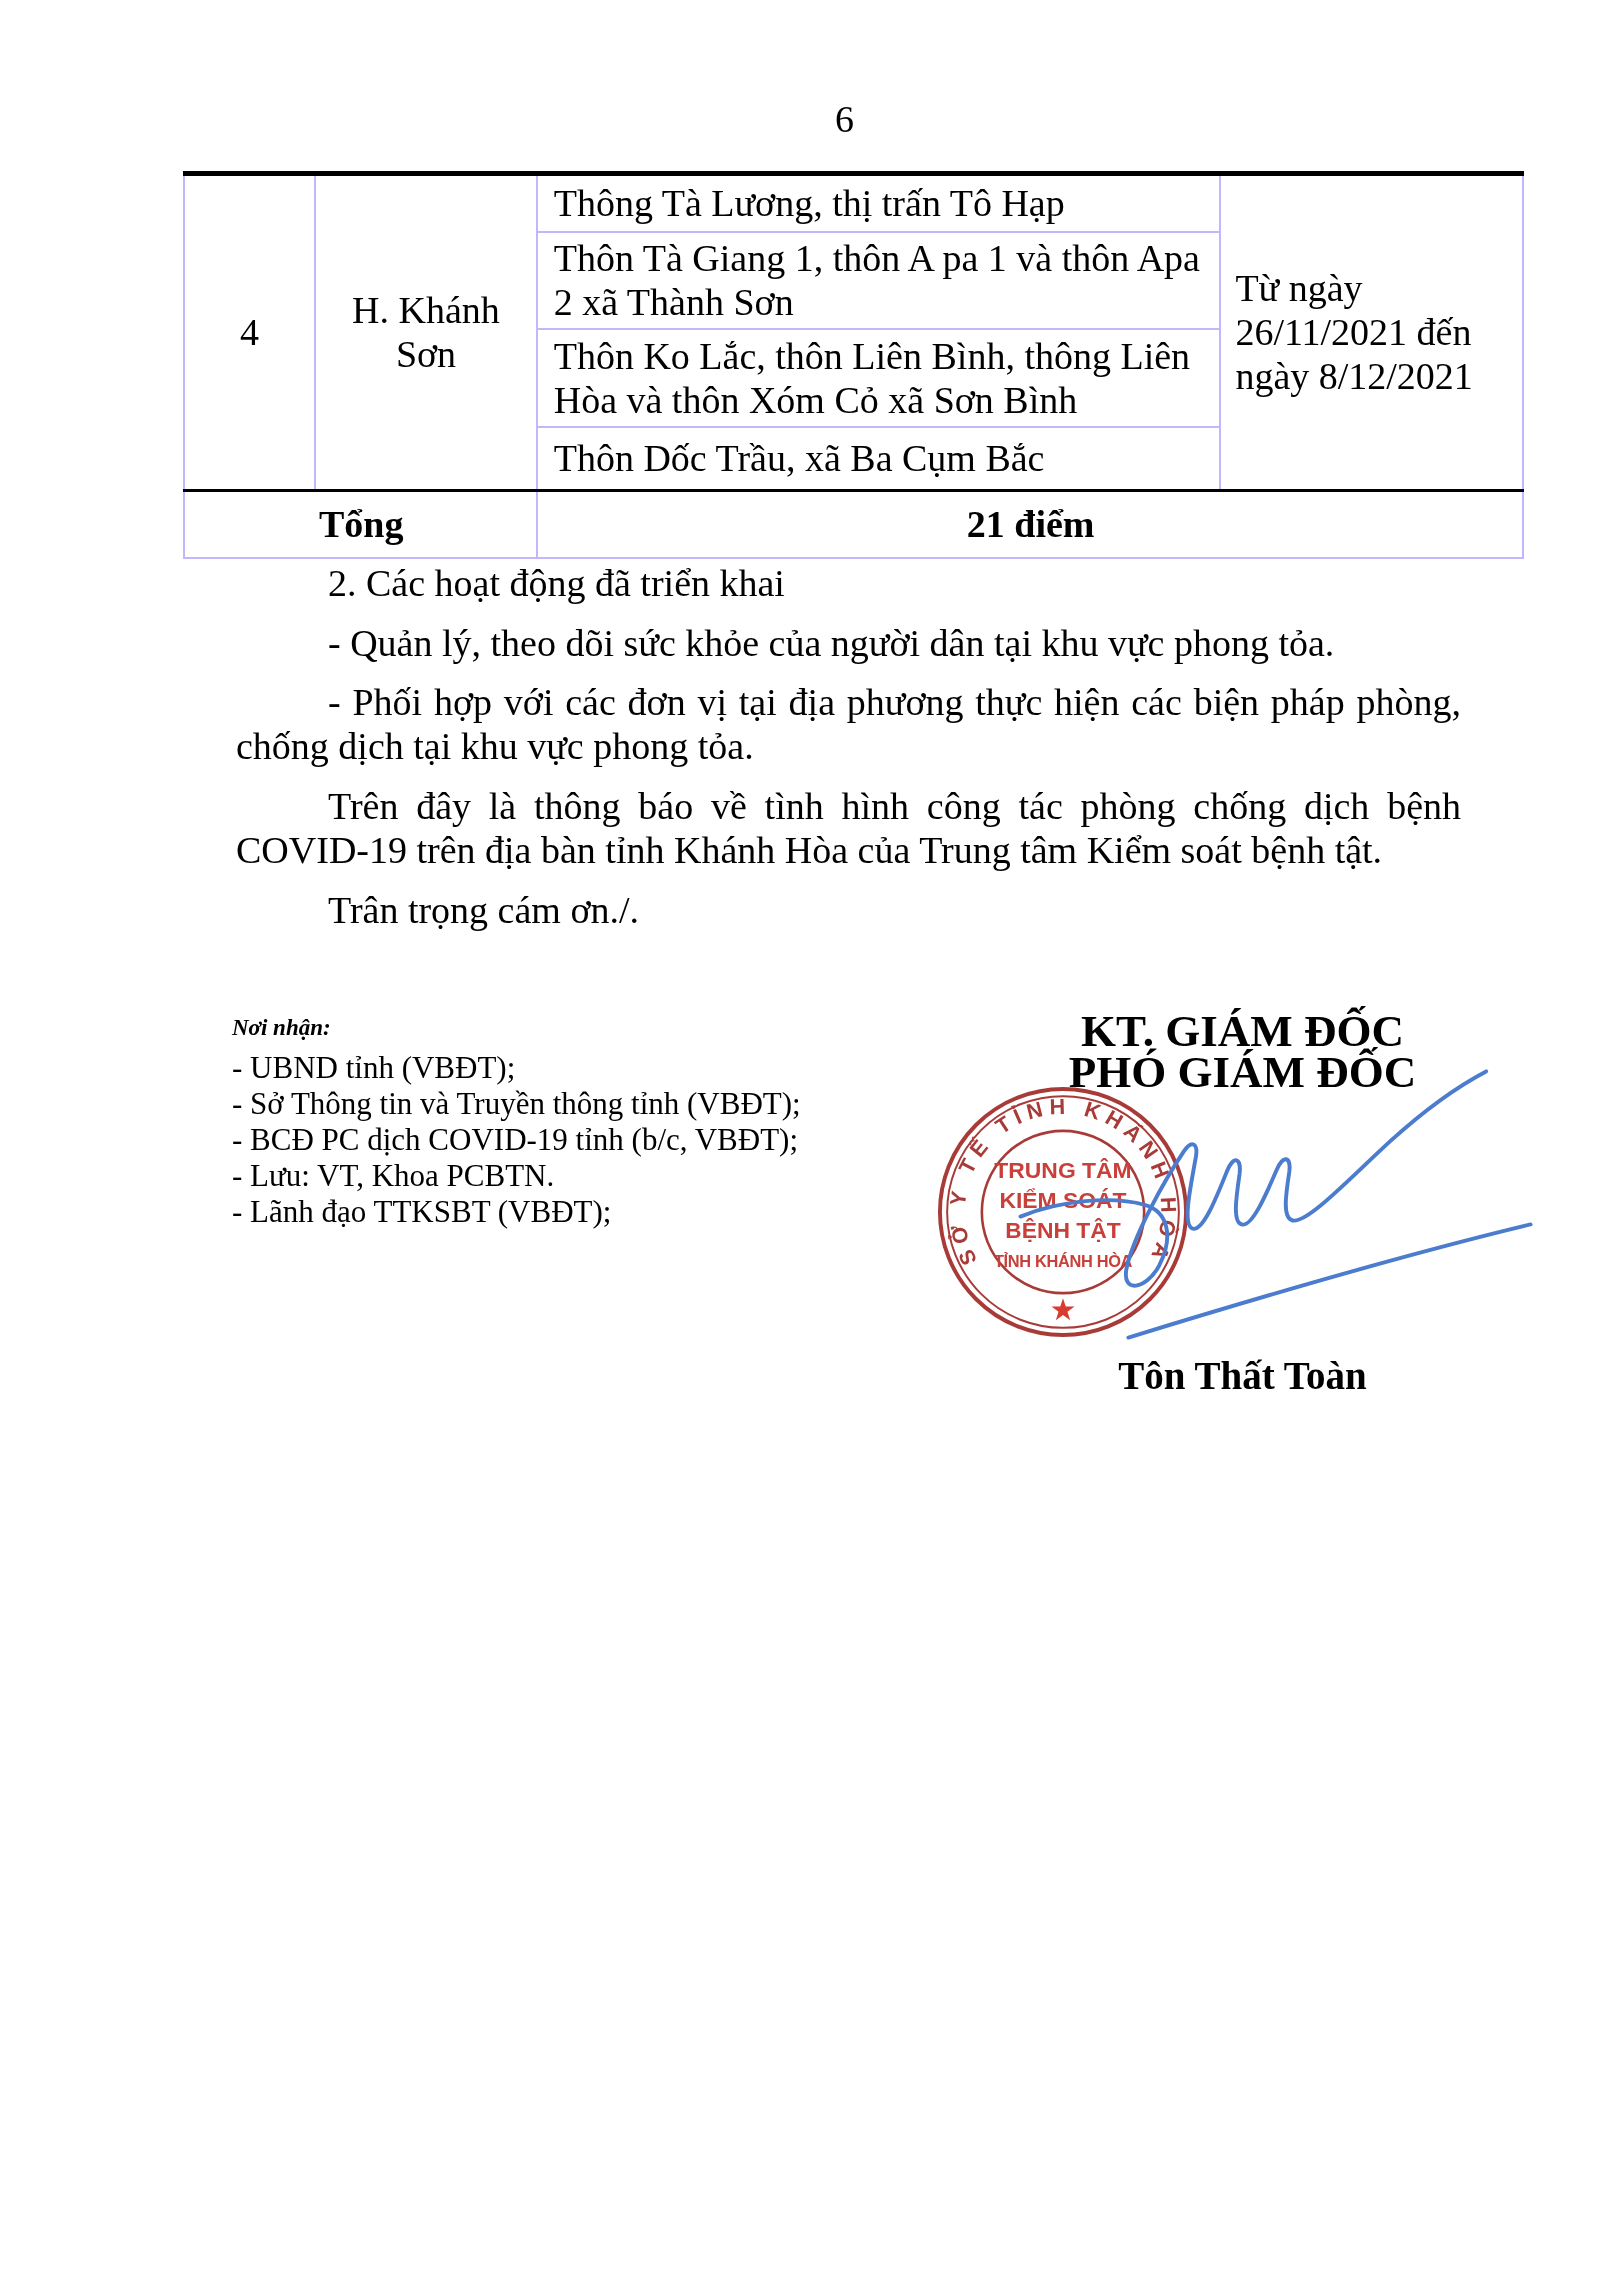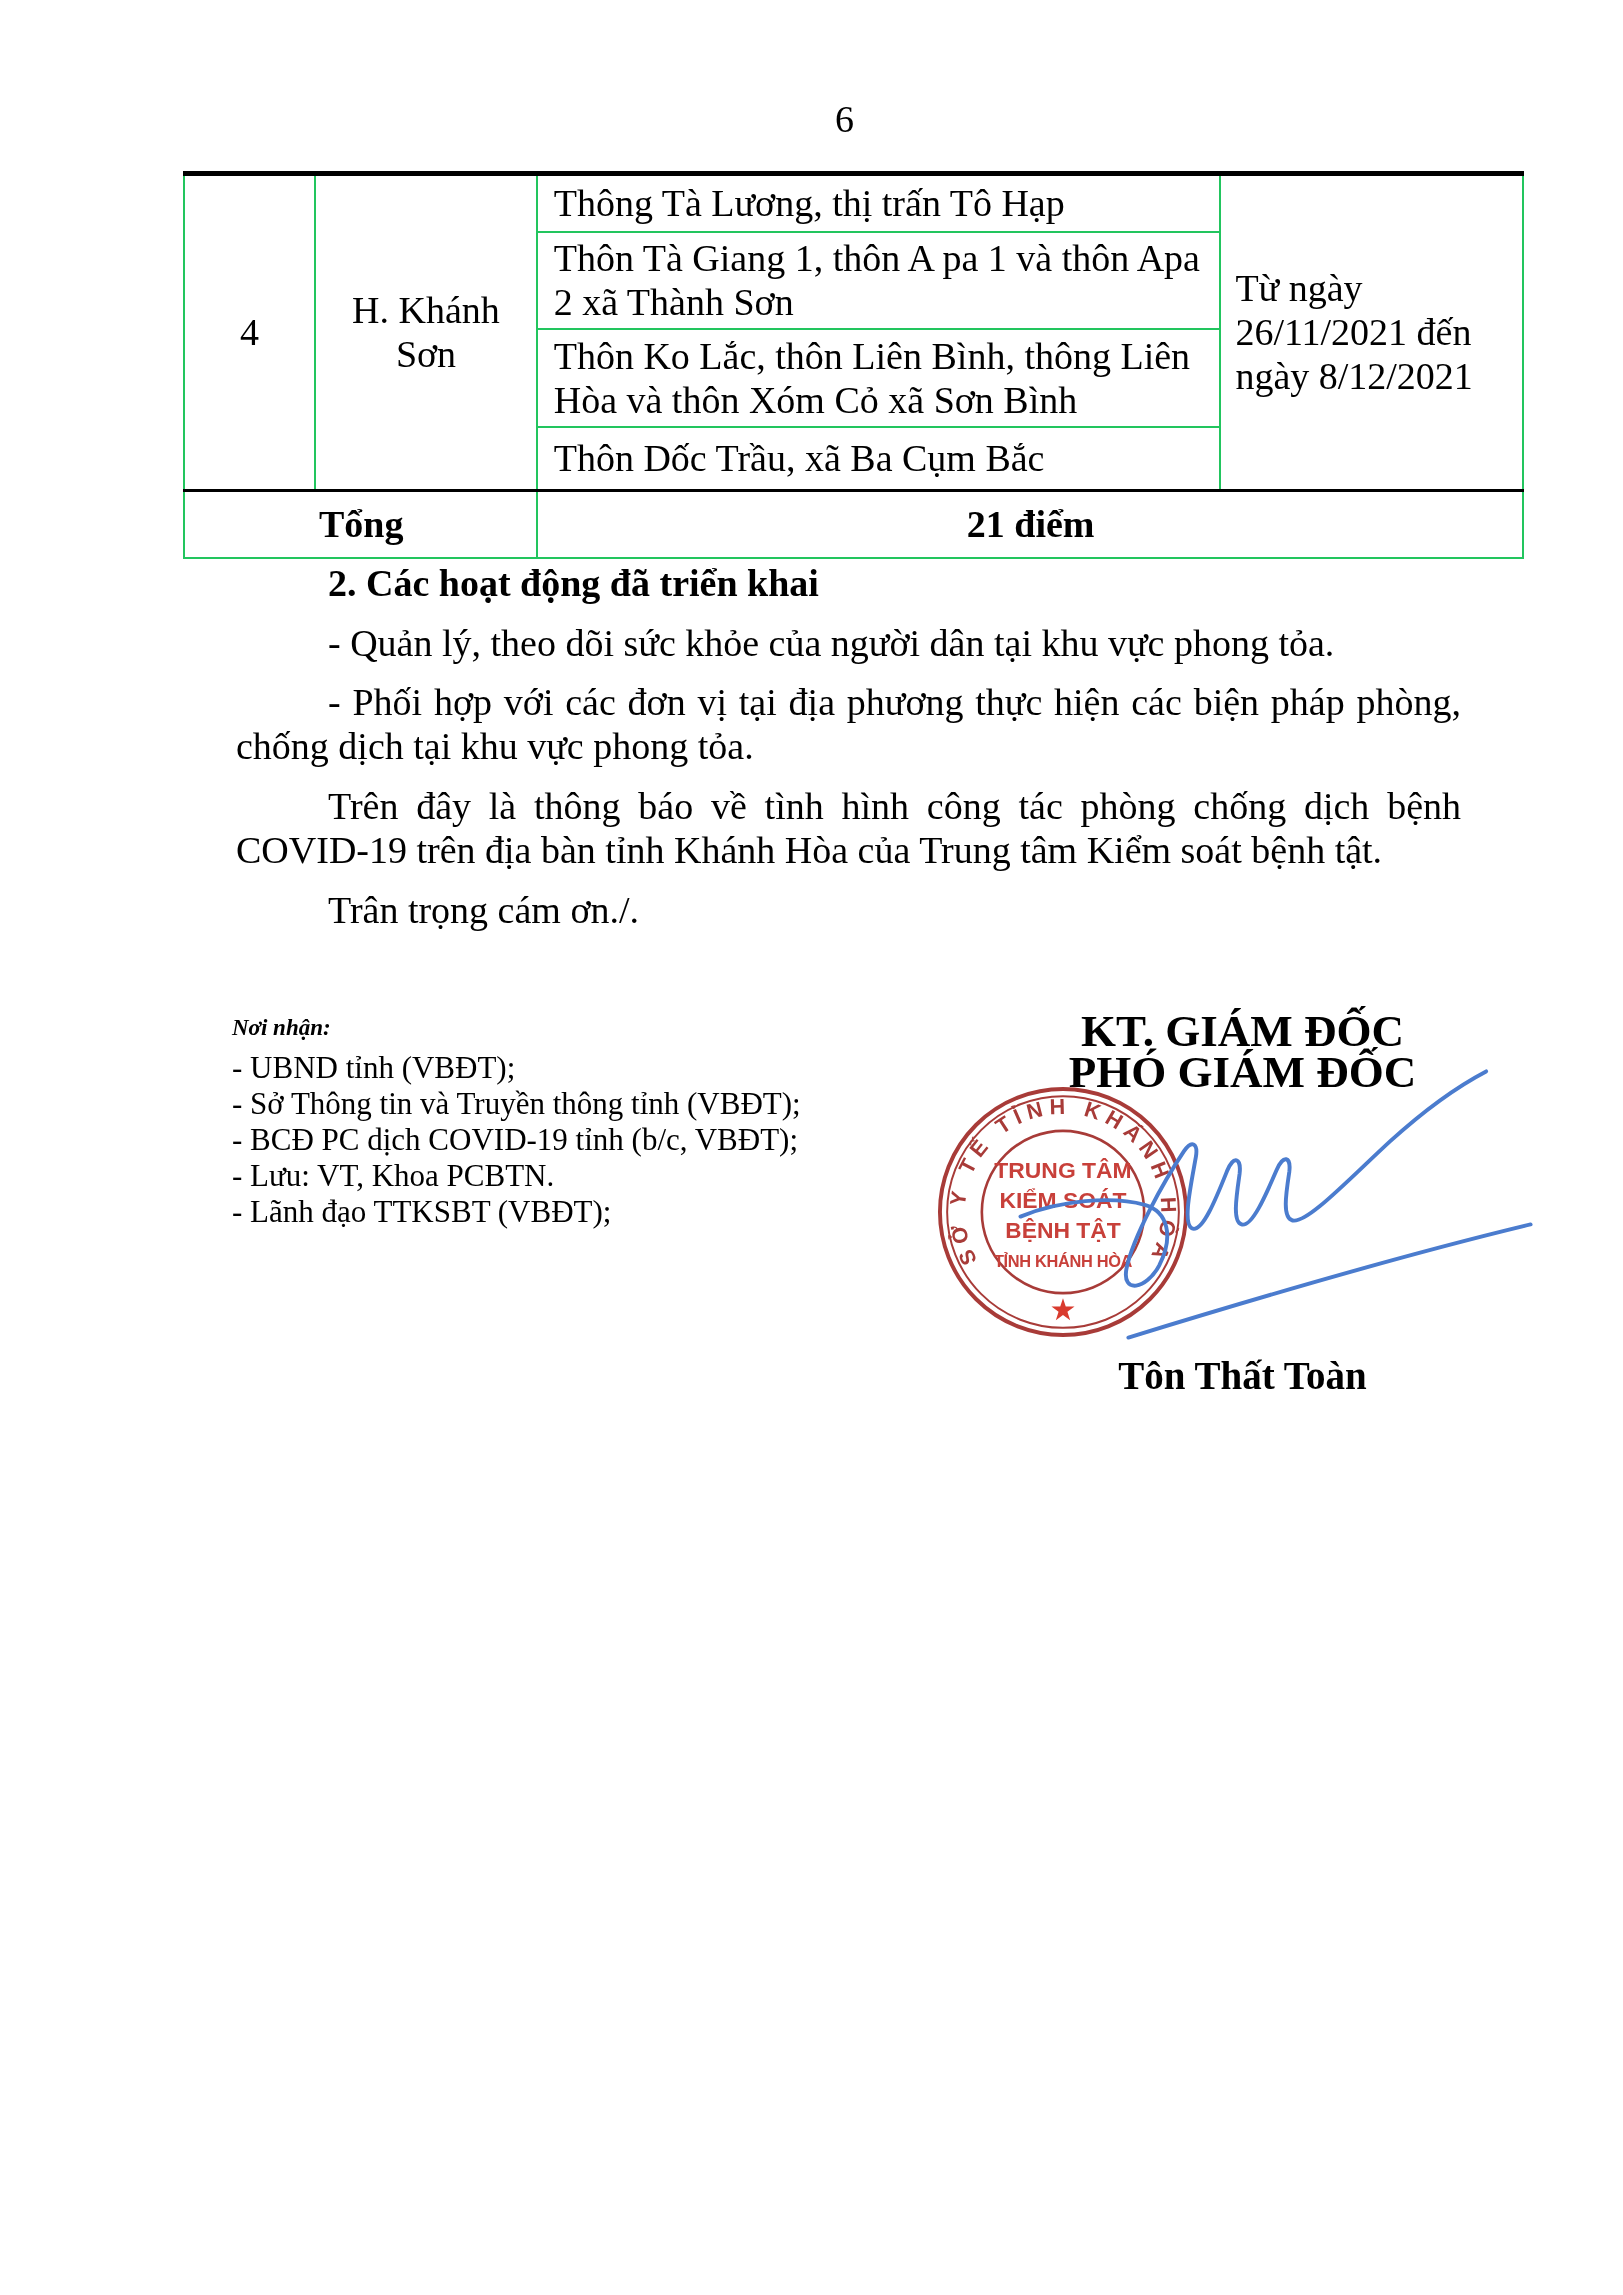--- a/index.html
+++ b/index.html
@@ -16,40 +16,40 @@
     text-align:center;font-size:38px;line-height:44px;
   }
   
   .doc-table{
     position:absolute;left:183px;top:171px;width:1338px;
     border-collapse:collapse;table-layout:fixed;
     font-size:38px;line-height:44px;
     border:2.6px solid #000;border-top:5.2px solid #000;
   }
   .doc-table td{
-    border:2px solid #22c55e;
+    border:2px solid #c4b5fd;
     vertical-align:middle;
     padding:3.9px 15.7px;
   }
   .td-center{text-align:center;padding:3.9px 3.9px;}
   .row-loc-1{height:58px;}
   .row-loc-2{height:92px;}
   .row-loc-3{height:90px;}
   .row-loc-4{height:63px;}
   .footer-row td{
     border-top:3.9px solid #000;
     font-weight:bold;height:58px;text-align:center;padding-left:17px;
   }
   
   .body-text{
     position:absolute;left:236px;top:561px;width:1225px;
     font-size:38px;line-height:44px;text-align:justify;
   }
   .body-text p{margin:0 0 15.7px 0;text-indent:92px;}
-  .section-heading{font-weight:bold;}
+  .section-heading{font-weight:normal;}
   
   .recipients{
     position:absolute;left:232px;top:1010px;width:589px;
     font-size:31px;line-height:36px;
   }
   .recipients-heading{
     font-size:23px;font-weight:bold;font-style:italic;
     margin:0 0 3.9px 0;
   }
   .recipients ul{list-style:none;margin:0;padding:0;}

